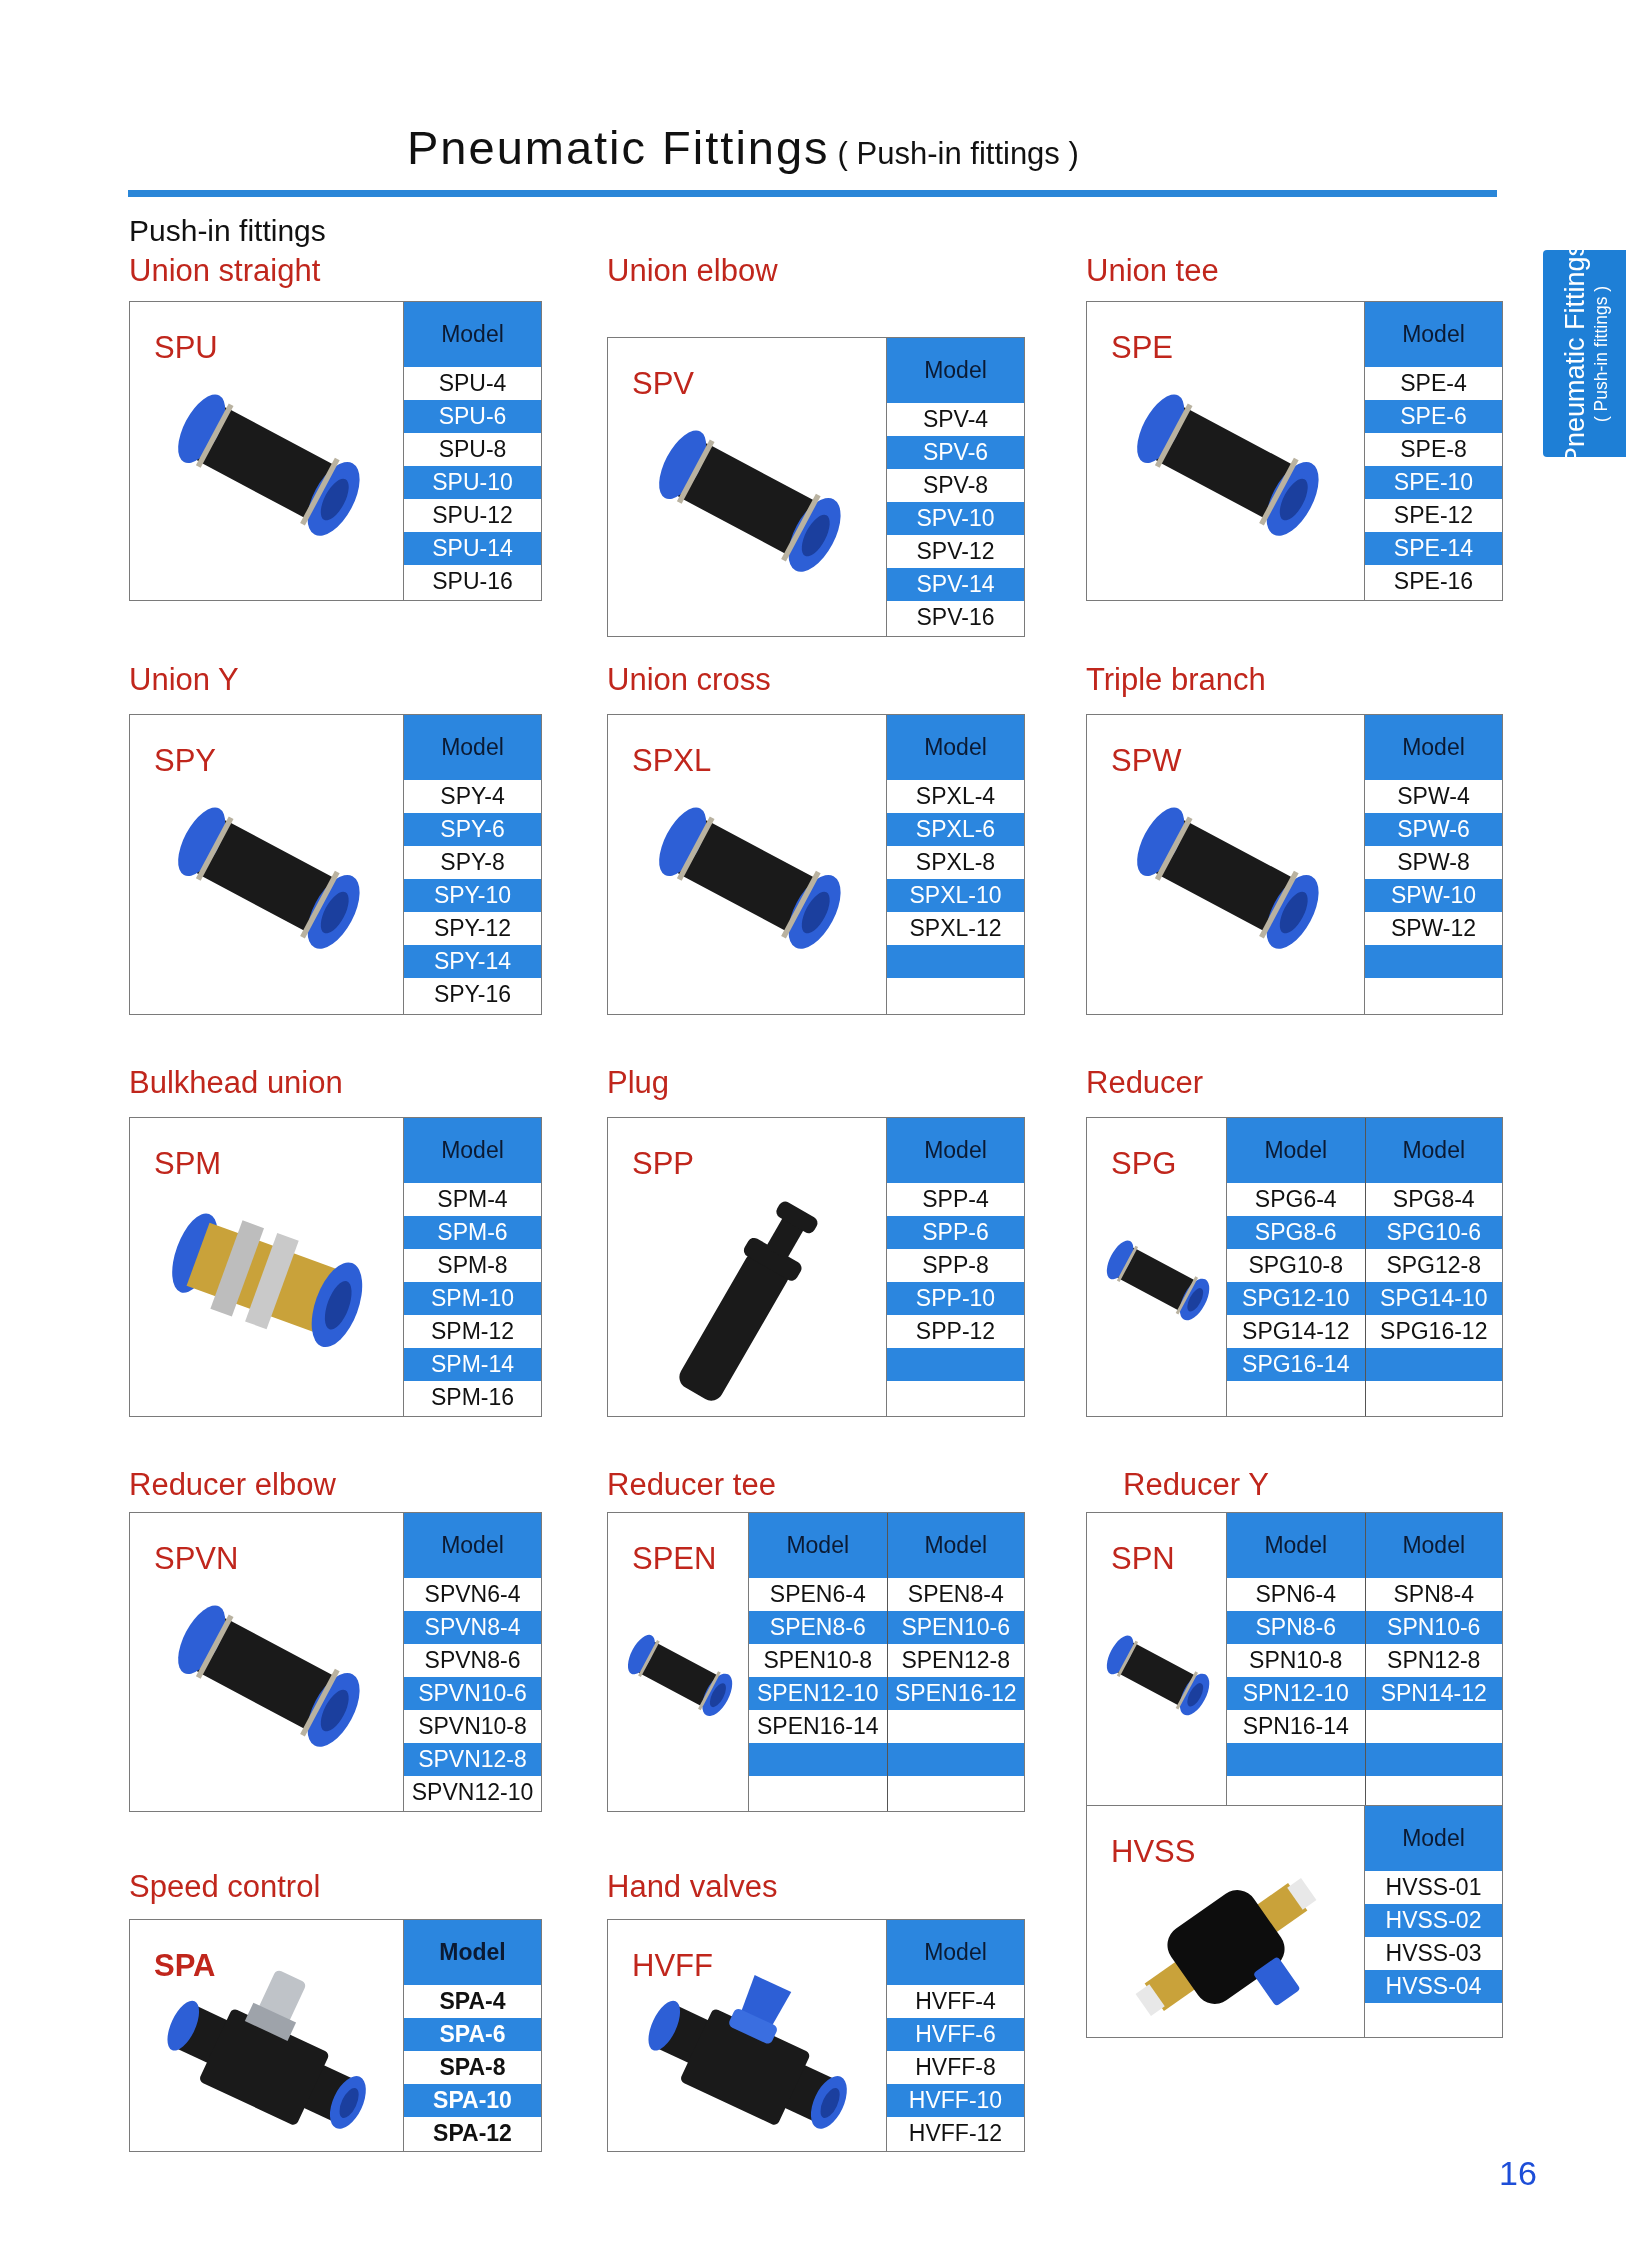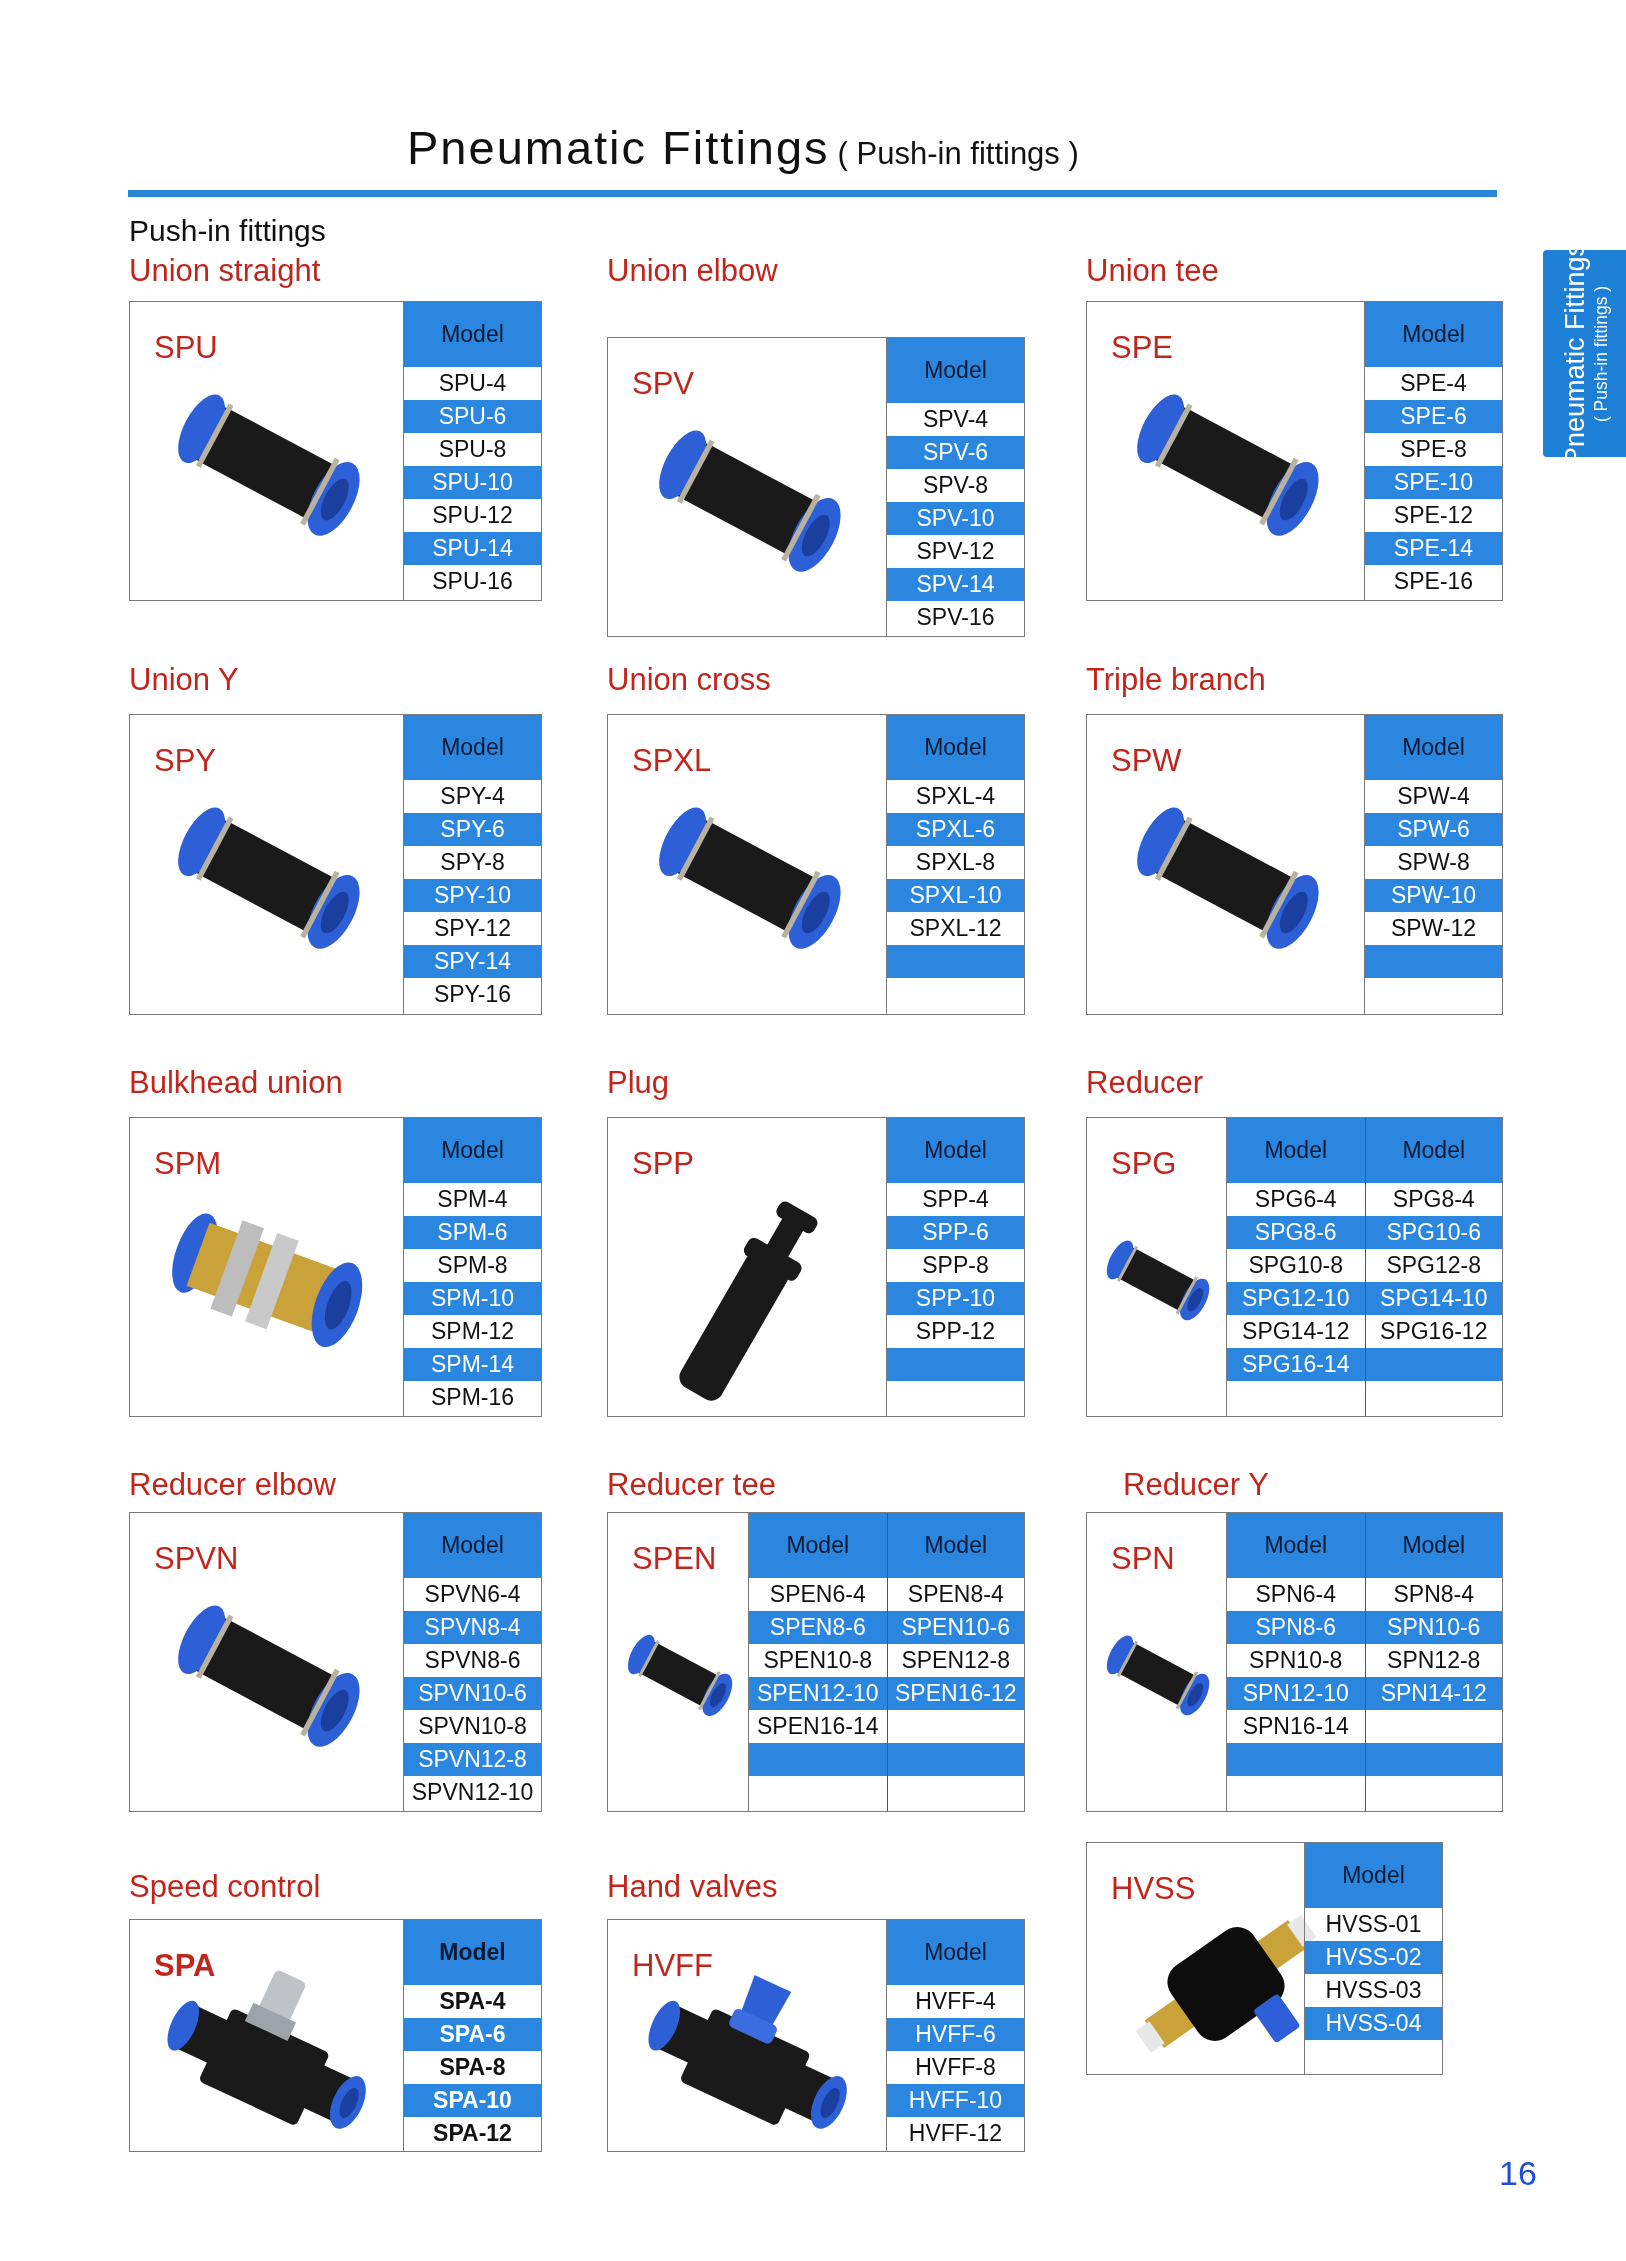--- a/index.html
+++ b/index.html
@@ -466,21 +466,21 @@
           <div class="td">HVFF-4</div>
           <div class="td alt">HVFF-6</div>
           <div class="td">HVFF-8</div>
           <div class="td alt">HVFF-10</div>
           <div class="td">HVFF-12</div>
           <div class="fill"></div>
         </div>
       </div>
     </div>
     <div class="cat-label" style="left: 1086px; top: 1869px;">Hand valves</div>
-    <div class="panel" style="left: 1086px; top: 1842px; width: 357px; height: 233px;">
+    <div class="panel" style="left: 1086px; top: 1805px; width: 417px; height: 233px;">
       <div class="code">HVSS</div>
       <div class="photo" style="left: 13.4px; top: 40px; width: 252px; display: flex; justify-content: center;">
         <svg width="202" height="202" viewBox="0 0 300 300">
           <g transform="rotate(-35 150 150)">
             <rect x="20" y="125" width="60" height="50" fill="#c9a23a"></rect>
             <rect x="220" y="125" width="60" height="50" fill="#c9a23a"></rect>
             <rect x="0" y="130" width="25" height="40" fill="#e8e8e8"></rect>
             <rect x="275" y="130" width="25" height="40" fill="#e8e8e8"></rect>
             <rect x="75" y="85" width="150" height="130" rx="30" fill="#0d0d0d"></rect>
             <rect x="160" y="205" width="45" height="60" rx="6" fill="#2d5fd6"></rect>

